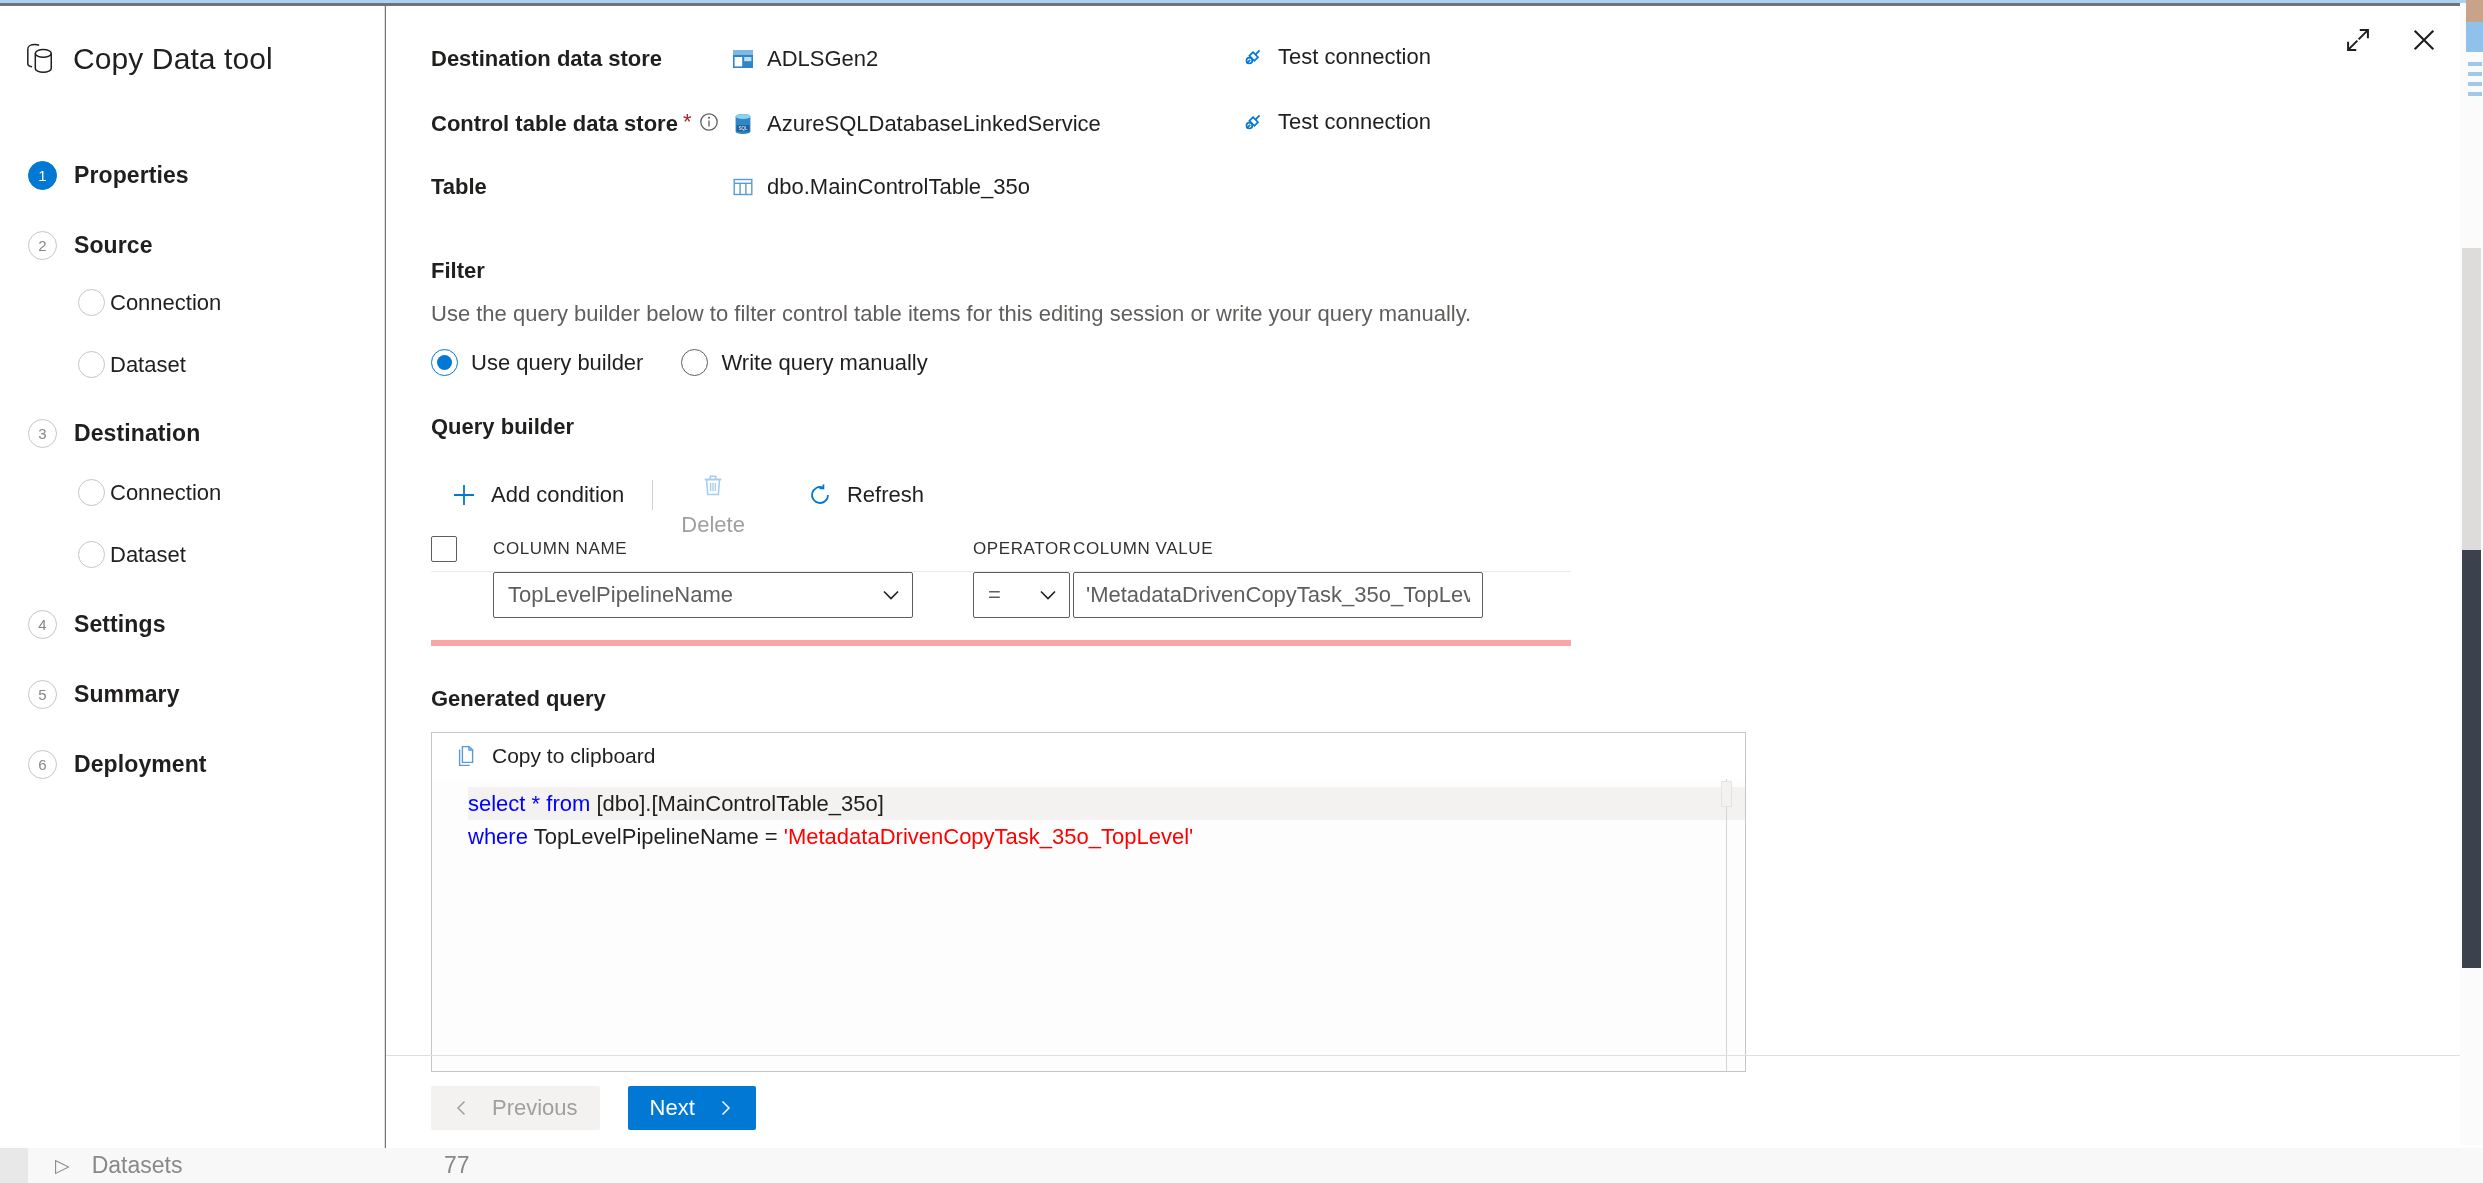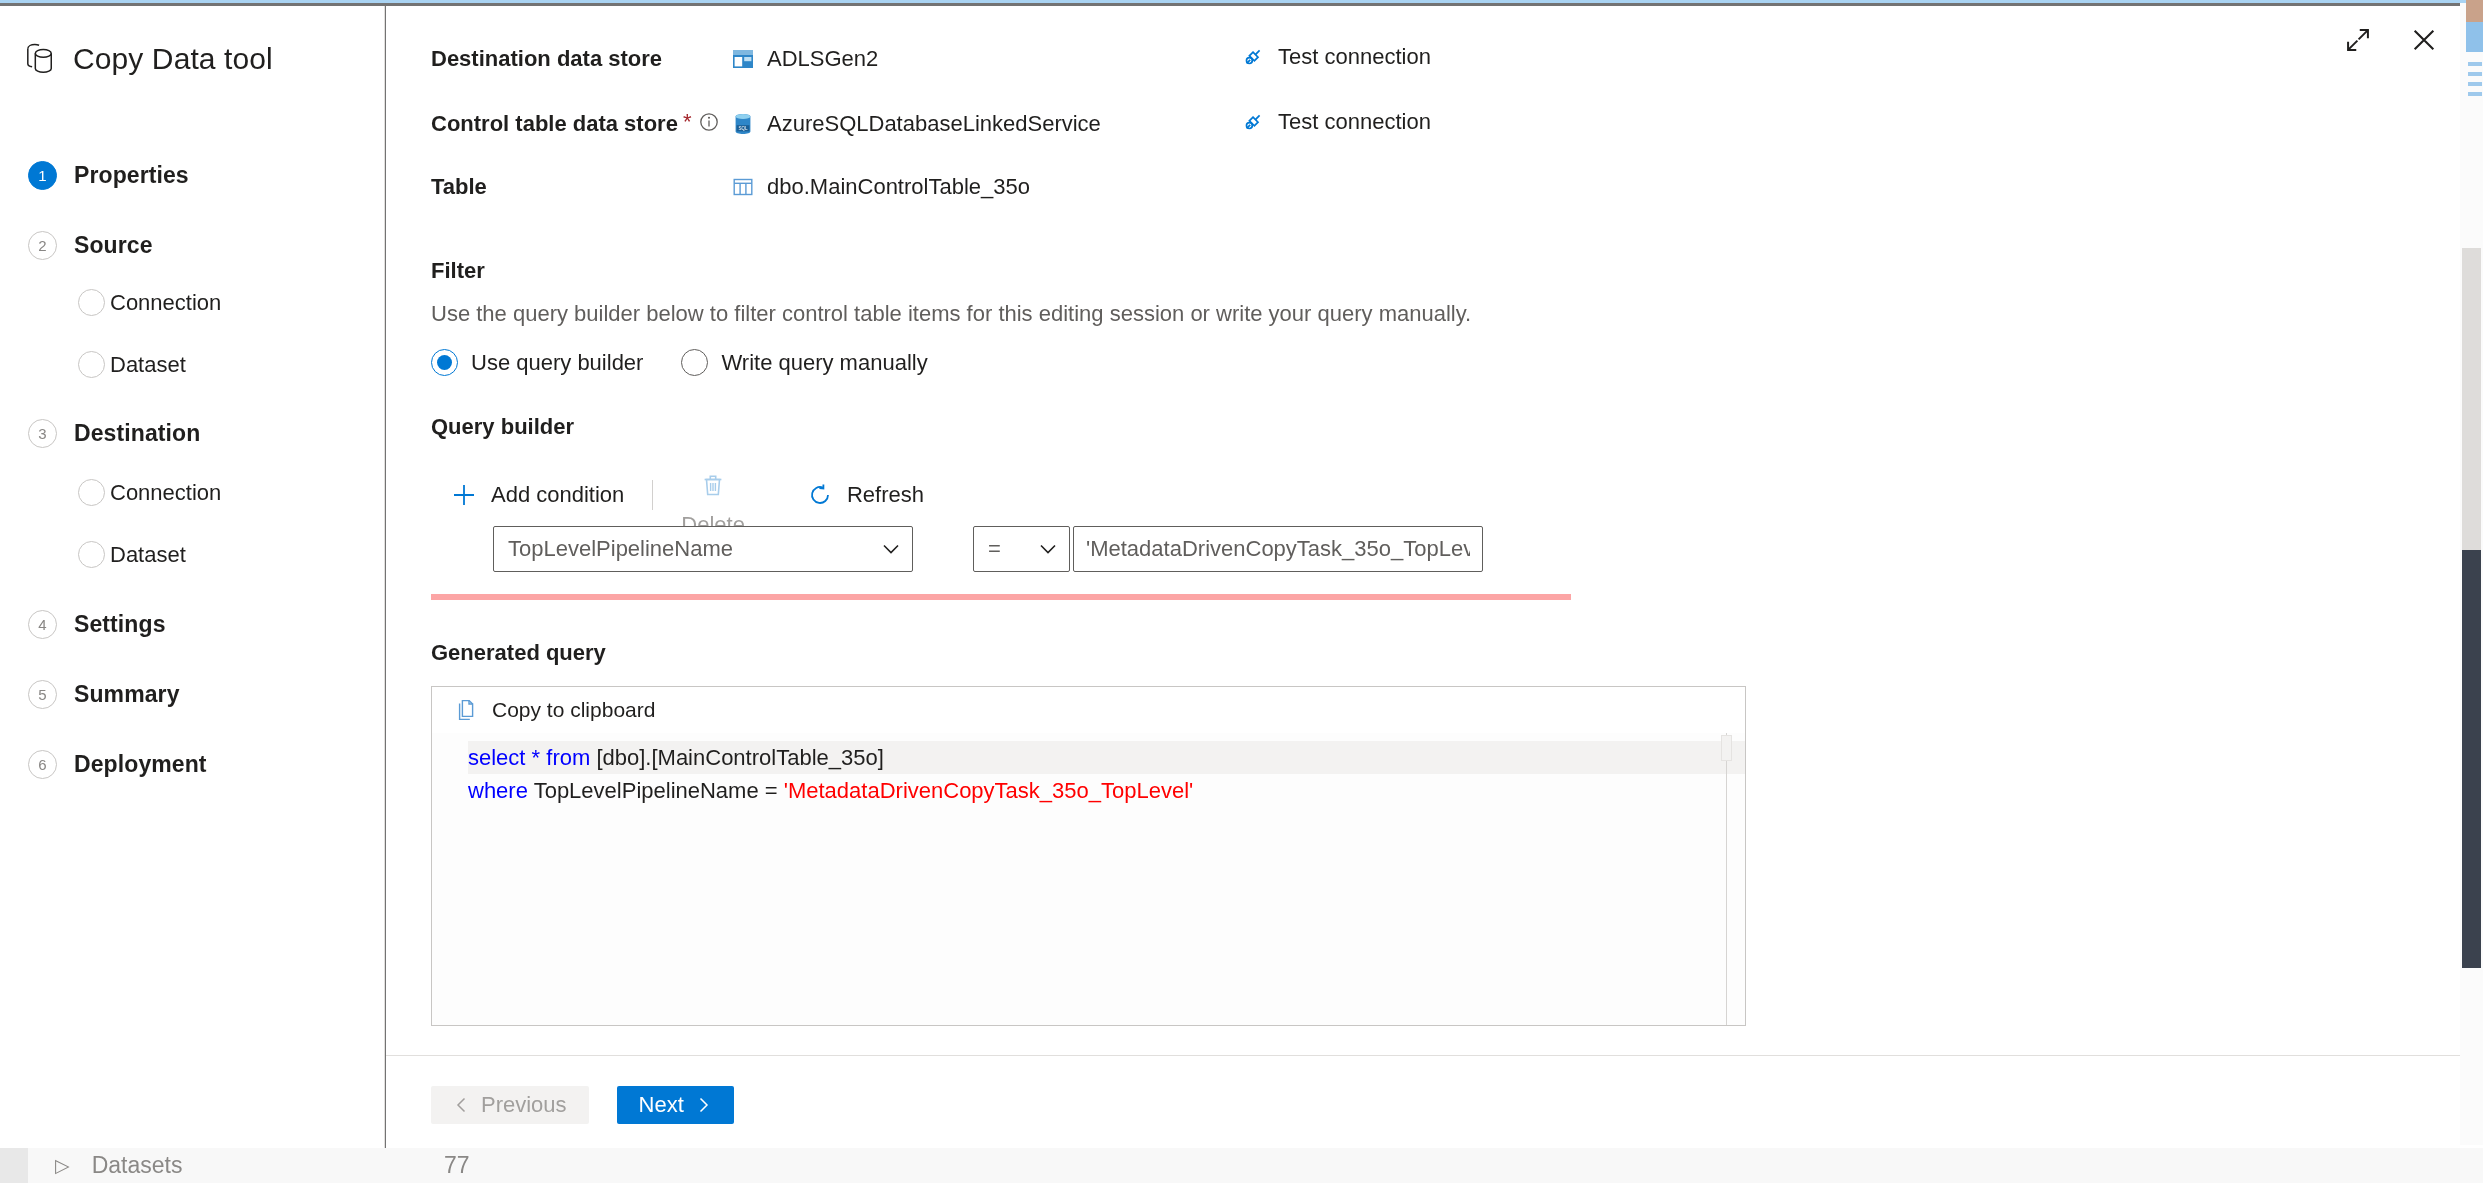--- a/index.html
+++ b/index.html
@@ -216,22 +216,22 @@
   
   #footer-divider {
     position: absolute; left: 0; top: 1049px; width: 2074px; height: 1px;
     background: #e1dfdd;
   }
   #footer {
     position: absolute; left: 45px; top: 1080px;
     display: flex; align-items: center; gap: 28px;
   }
   .btn {
-    height: 38px; min-width: 0; padding: 0 22px; border-radius: 2px;
-    display: flex; align-items: center; gap: 10px; cursor: pointer;
+    height: 44px; min-width: 0; padding: 0 22px; border-radius: 2px;
+    display: flex; align-items: center; gap: 21px; cursor: pointer;
     font-size: 22px; border: none;
   }
   .btn-prev { background: #f3f2f1; color: #a19f9d; cursor: default; }
   .btn-next { background: #0078d4; color: #ffffff; }
 
   
   #blade-scroll-track {
     position: absolute; left: 2460px; top: 3px; width: 23px; height: 1142px;
     background: #fbfbfb;
   }
@@ -493,20 +493,28 @@
             <svg class="tb-ico" viewBox="0 0 26 26" xmlns="http://www.w3.org/2000/svg">
               <path d="M21 13 A8 8 0 1 1 15.8 5.5" fill="none" stroke="#0078d4" stroke-width="1.8"></path>
               <path d="M16.4 2.4 L16.4 6.4 L12.4 6.0" fill="none" stroke="#0078d4" stroke-width="1.8"></path>
             </svg>
           </span>
           <span>Refresh</span>
         </div>
       </div>
 
       <div id="cond-table">
+        <div id="cond-head">
+          <div class="chk-cell">
+            <span class="sel-checkbox"></span>
+          </div>
+          <div class="th c1">COLUMN NAME</div>
+          <div class="th c2">OPERATOR</div>
+          <div class="th c3">COLUMN VALUE</div>
+        </div>
 
         <div id="cond-row">
           <div class="chk-cell"></div>
           <div class="cell-c1">
             <div class="combo w-col">
               <span class="combo-text">TopLevelPipelineName</span>
               <span>
                 <svg class="chev" viewBox="0 0 22 22" xmlns="http://www.w3.org/2000/svg">
                   <path d="M4 7.5 L11 14.5 L18 7.5" fill="none" stroke="#201f1e" stroke-width="1.6"></path>
                 </svg>

